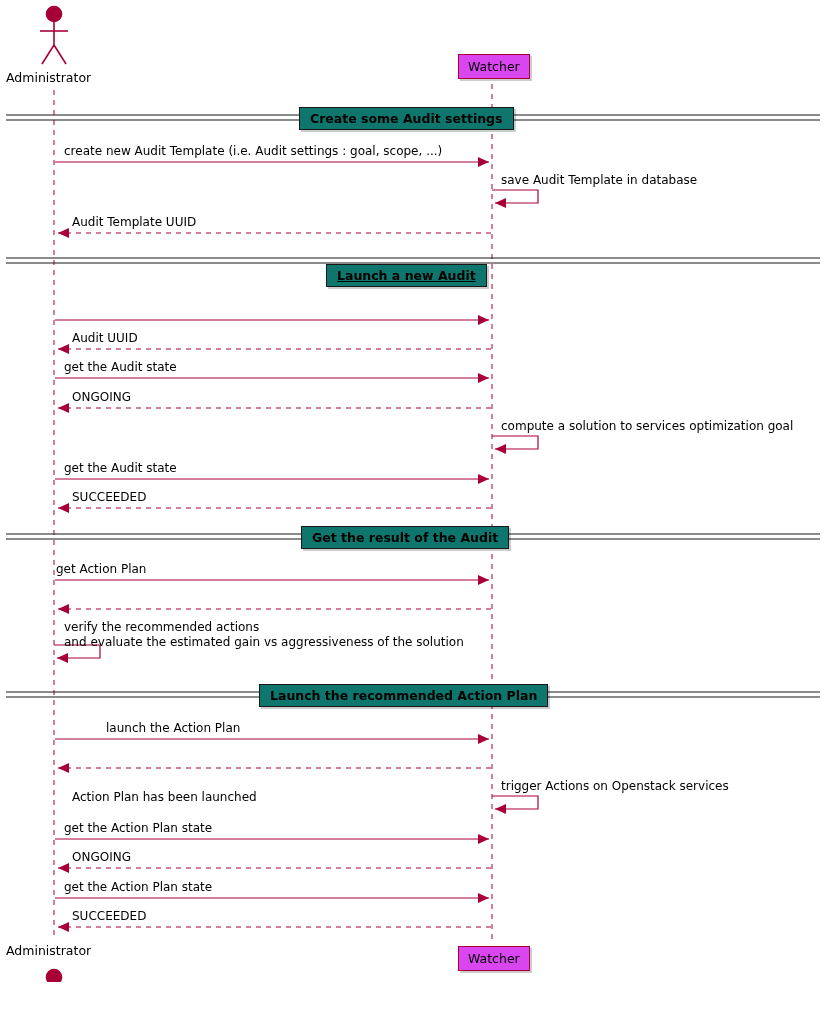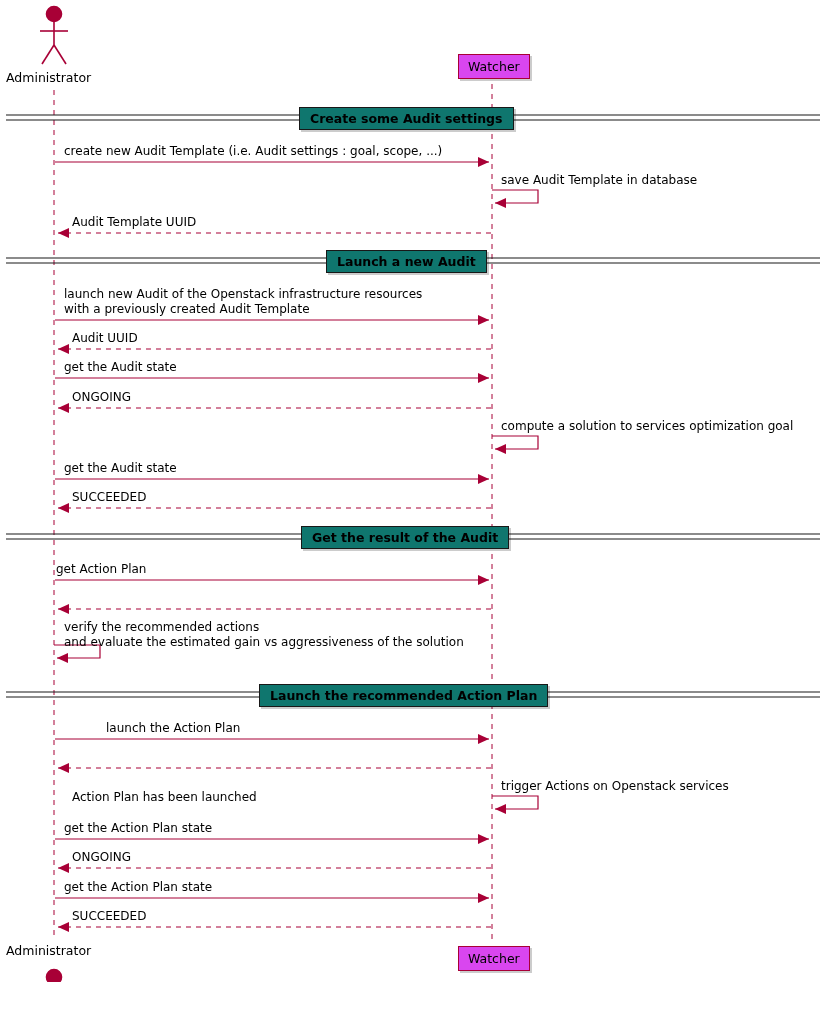--- a/index.html
+++ b/index.html
@@ -122,39 +122,37 @@
 
   <div class="abs participant-box" style="left:458px; top:54px;">Watcher</div>
 
   <div class="abs participant-box" style="left:458px; top:946px;">Watcher</div>
 
   <div class="abs divider" style="top:107px;">
     <div class="title" style="left:299px; top:0;">Create some Audit settings</div>
   </div>
 
   <div class="abs divider" style="top:250px;">
-    <div class="title" style="left:326px; top:0;">Launch a new Audit</div>
+    <div class="title" style="left:326px; top:14px;text-decoration:underline;">Launch a new Audit</div>
   </div>
 
   <div class="abs divider" style="top:526px;">
     <div class="title" style="left:301px; top:0;">Get the result of the Audit</div>
   </div>
 
   <div class="abs divider" style="top:684px;">
     <div class="title" style="left:259px; top:0;">Launch the recommended Action Plan</div>
   </div>
 
   <div class="abs msg" style="left:64px; top:144px;">create new Audit Template (i.e. Audit settings : goal, scope, ...)</div>
 
   <div class="abs msg" style="left:501px; top:173px;">save Audit Template in database</div>
 
   <div class="abs msg" style="left:72px; top:215px;">Audit Template UUID</div>
 
-  <div class="abs msg" style="left:64px; top:287px;">launch new Audit of the Openstack infrastructure resources
-with a previously created Audit Template</div>
 
   <div class="abs msg" style="left:72px; top:331px;">Audit UUID</div>
 
   <div class="abs msg" style="left:64px; top:360px;">get the Audit state</div>
 
   <div class="abs msg" style="left:72px; top:390px;">ONGOING</div>
 
   <div class="abs msg" style="left:501px; top:419px;">compute a solution to services optimization goal</div>
 
   <div class="abs msg" style="left:64px; top:461px;">get the Audit state</div>

